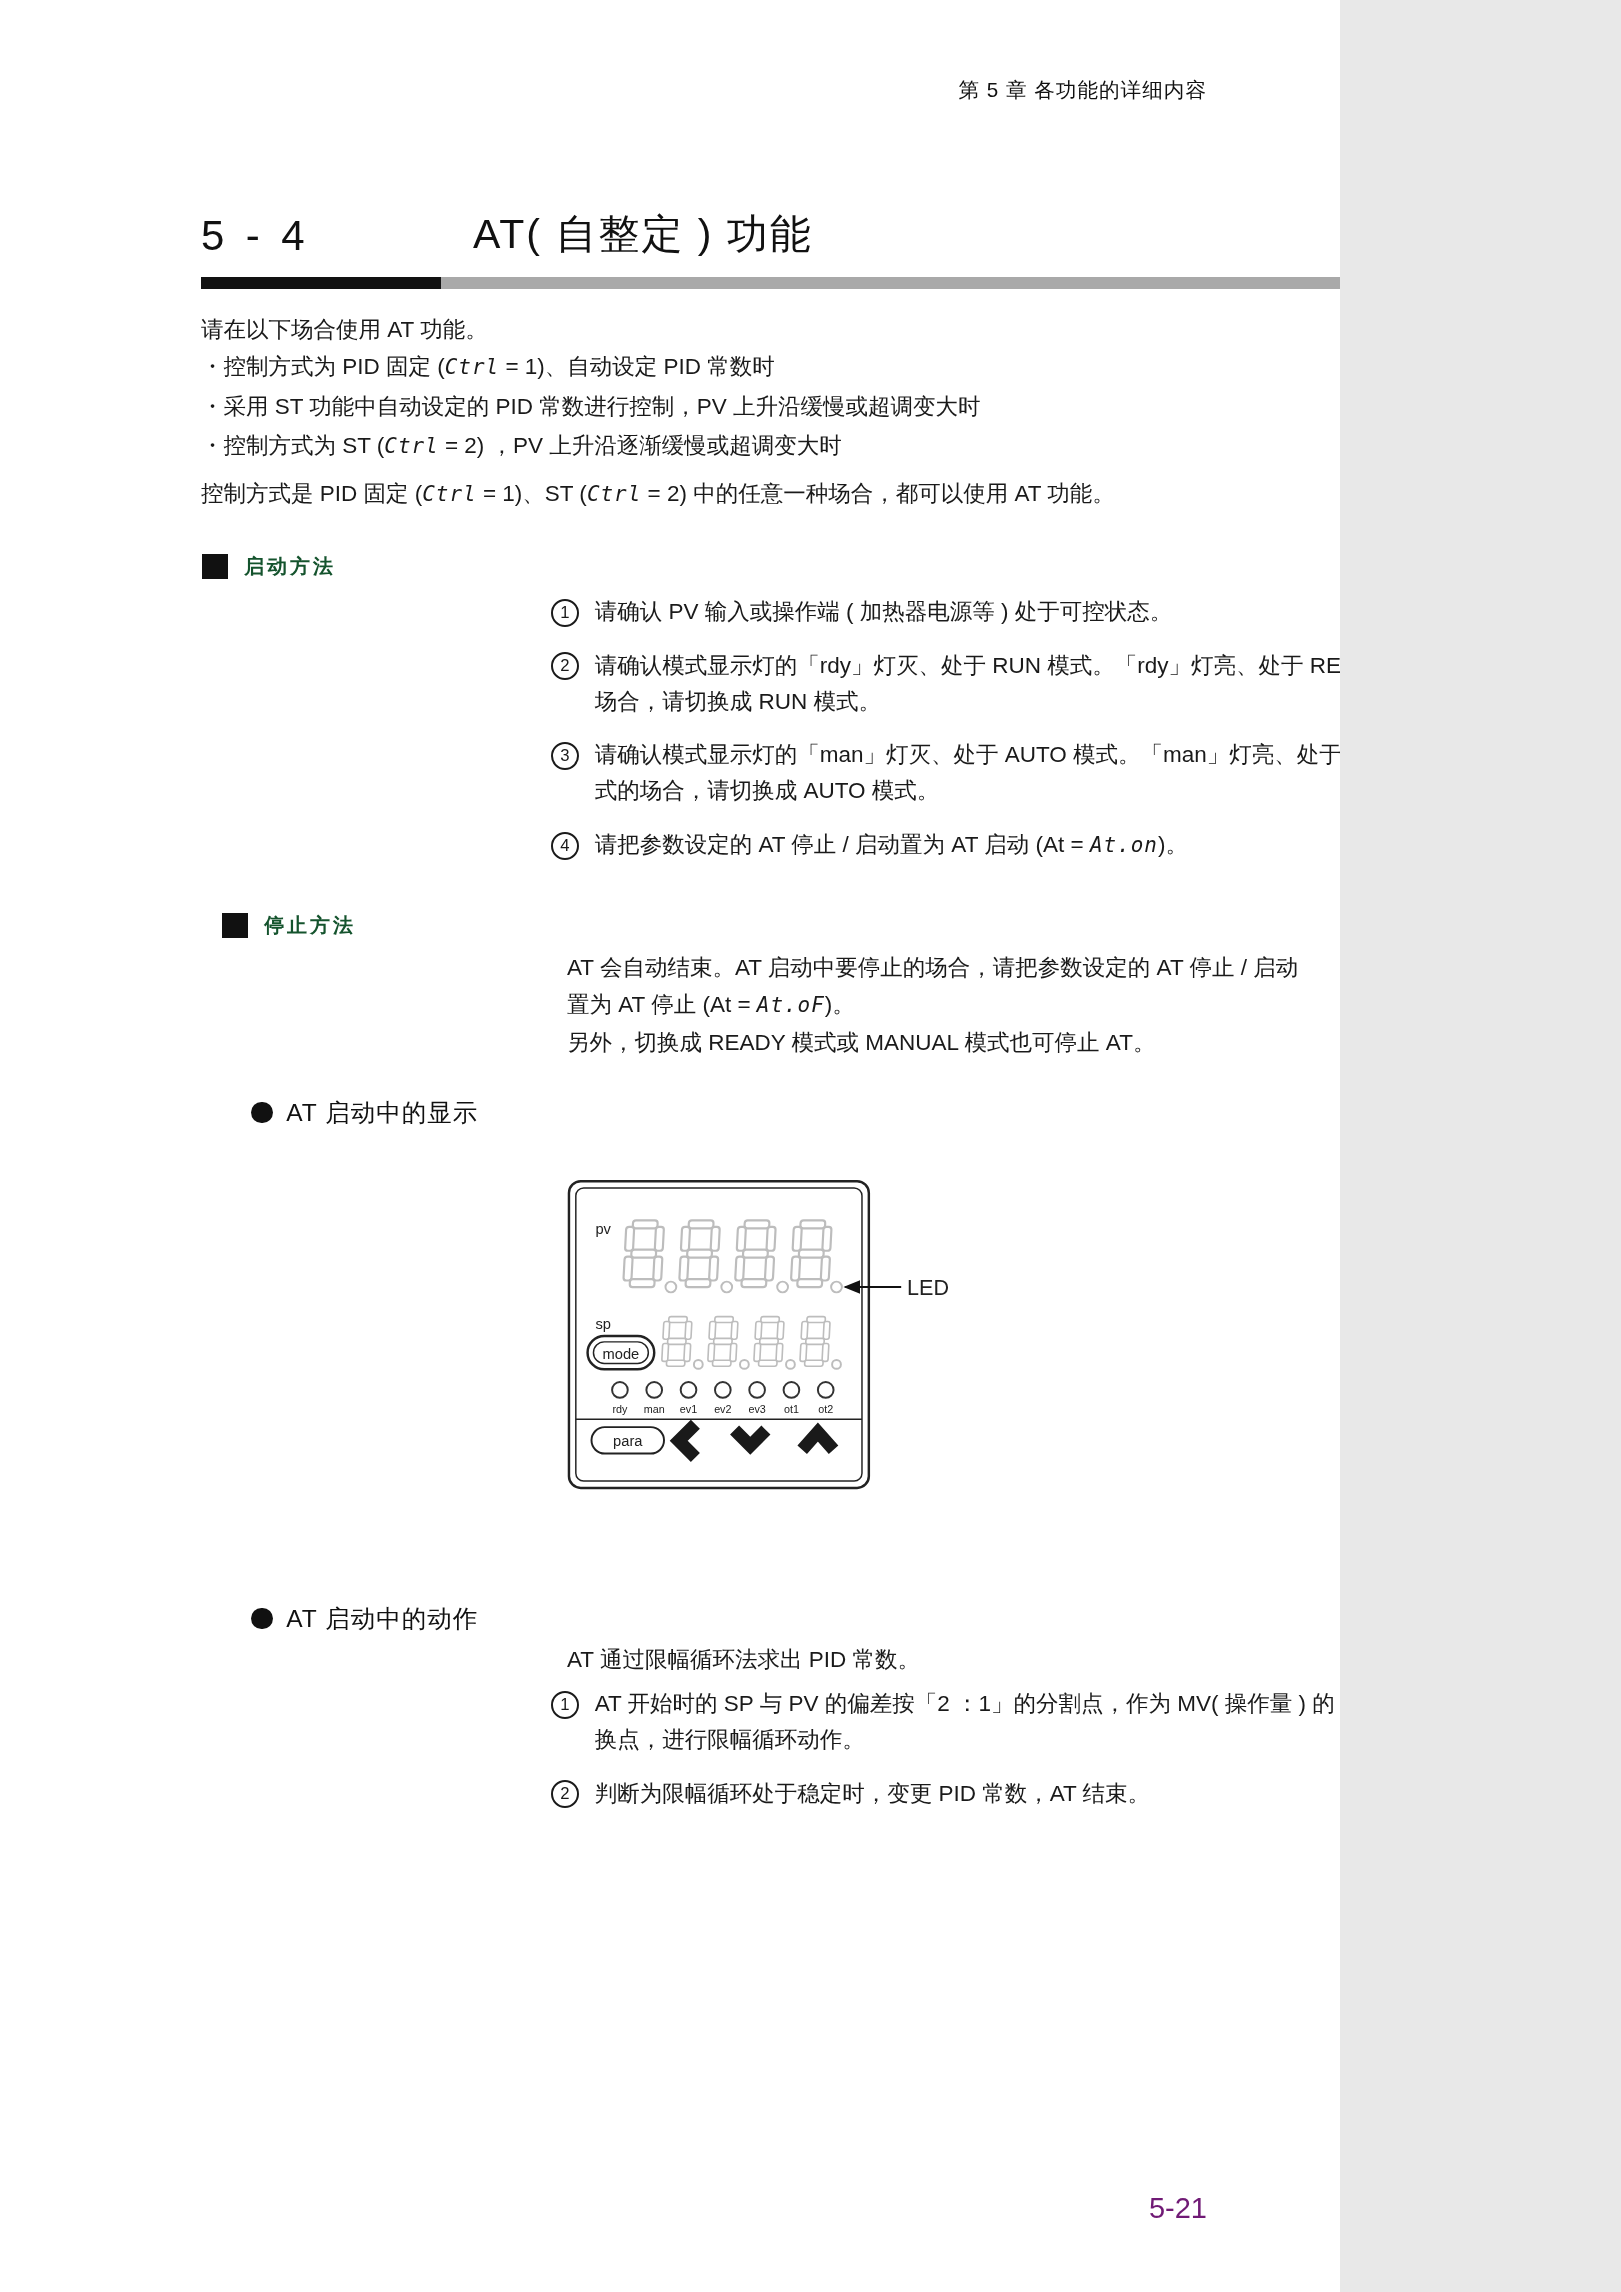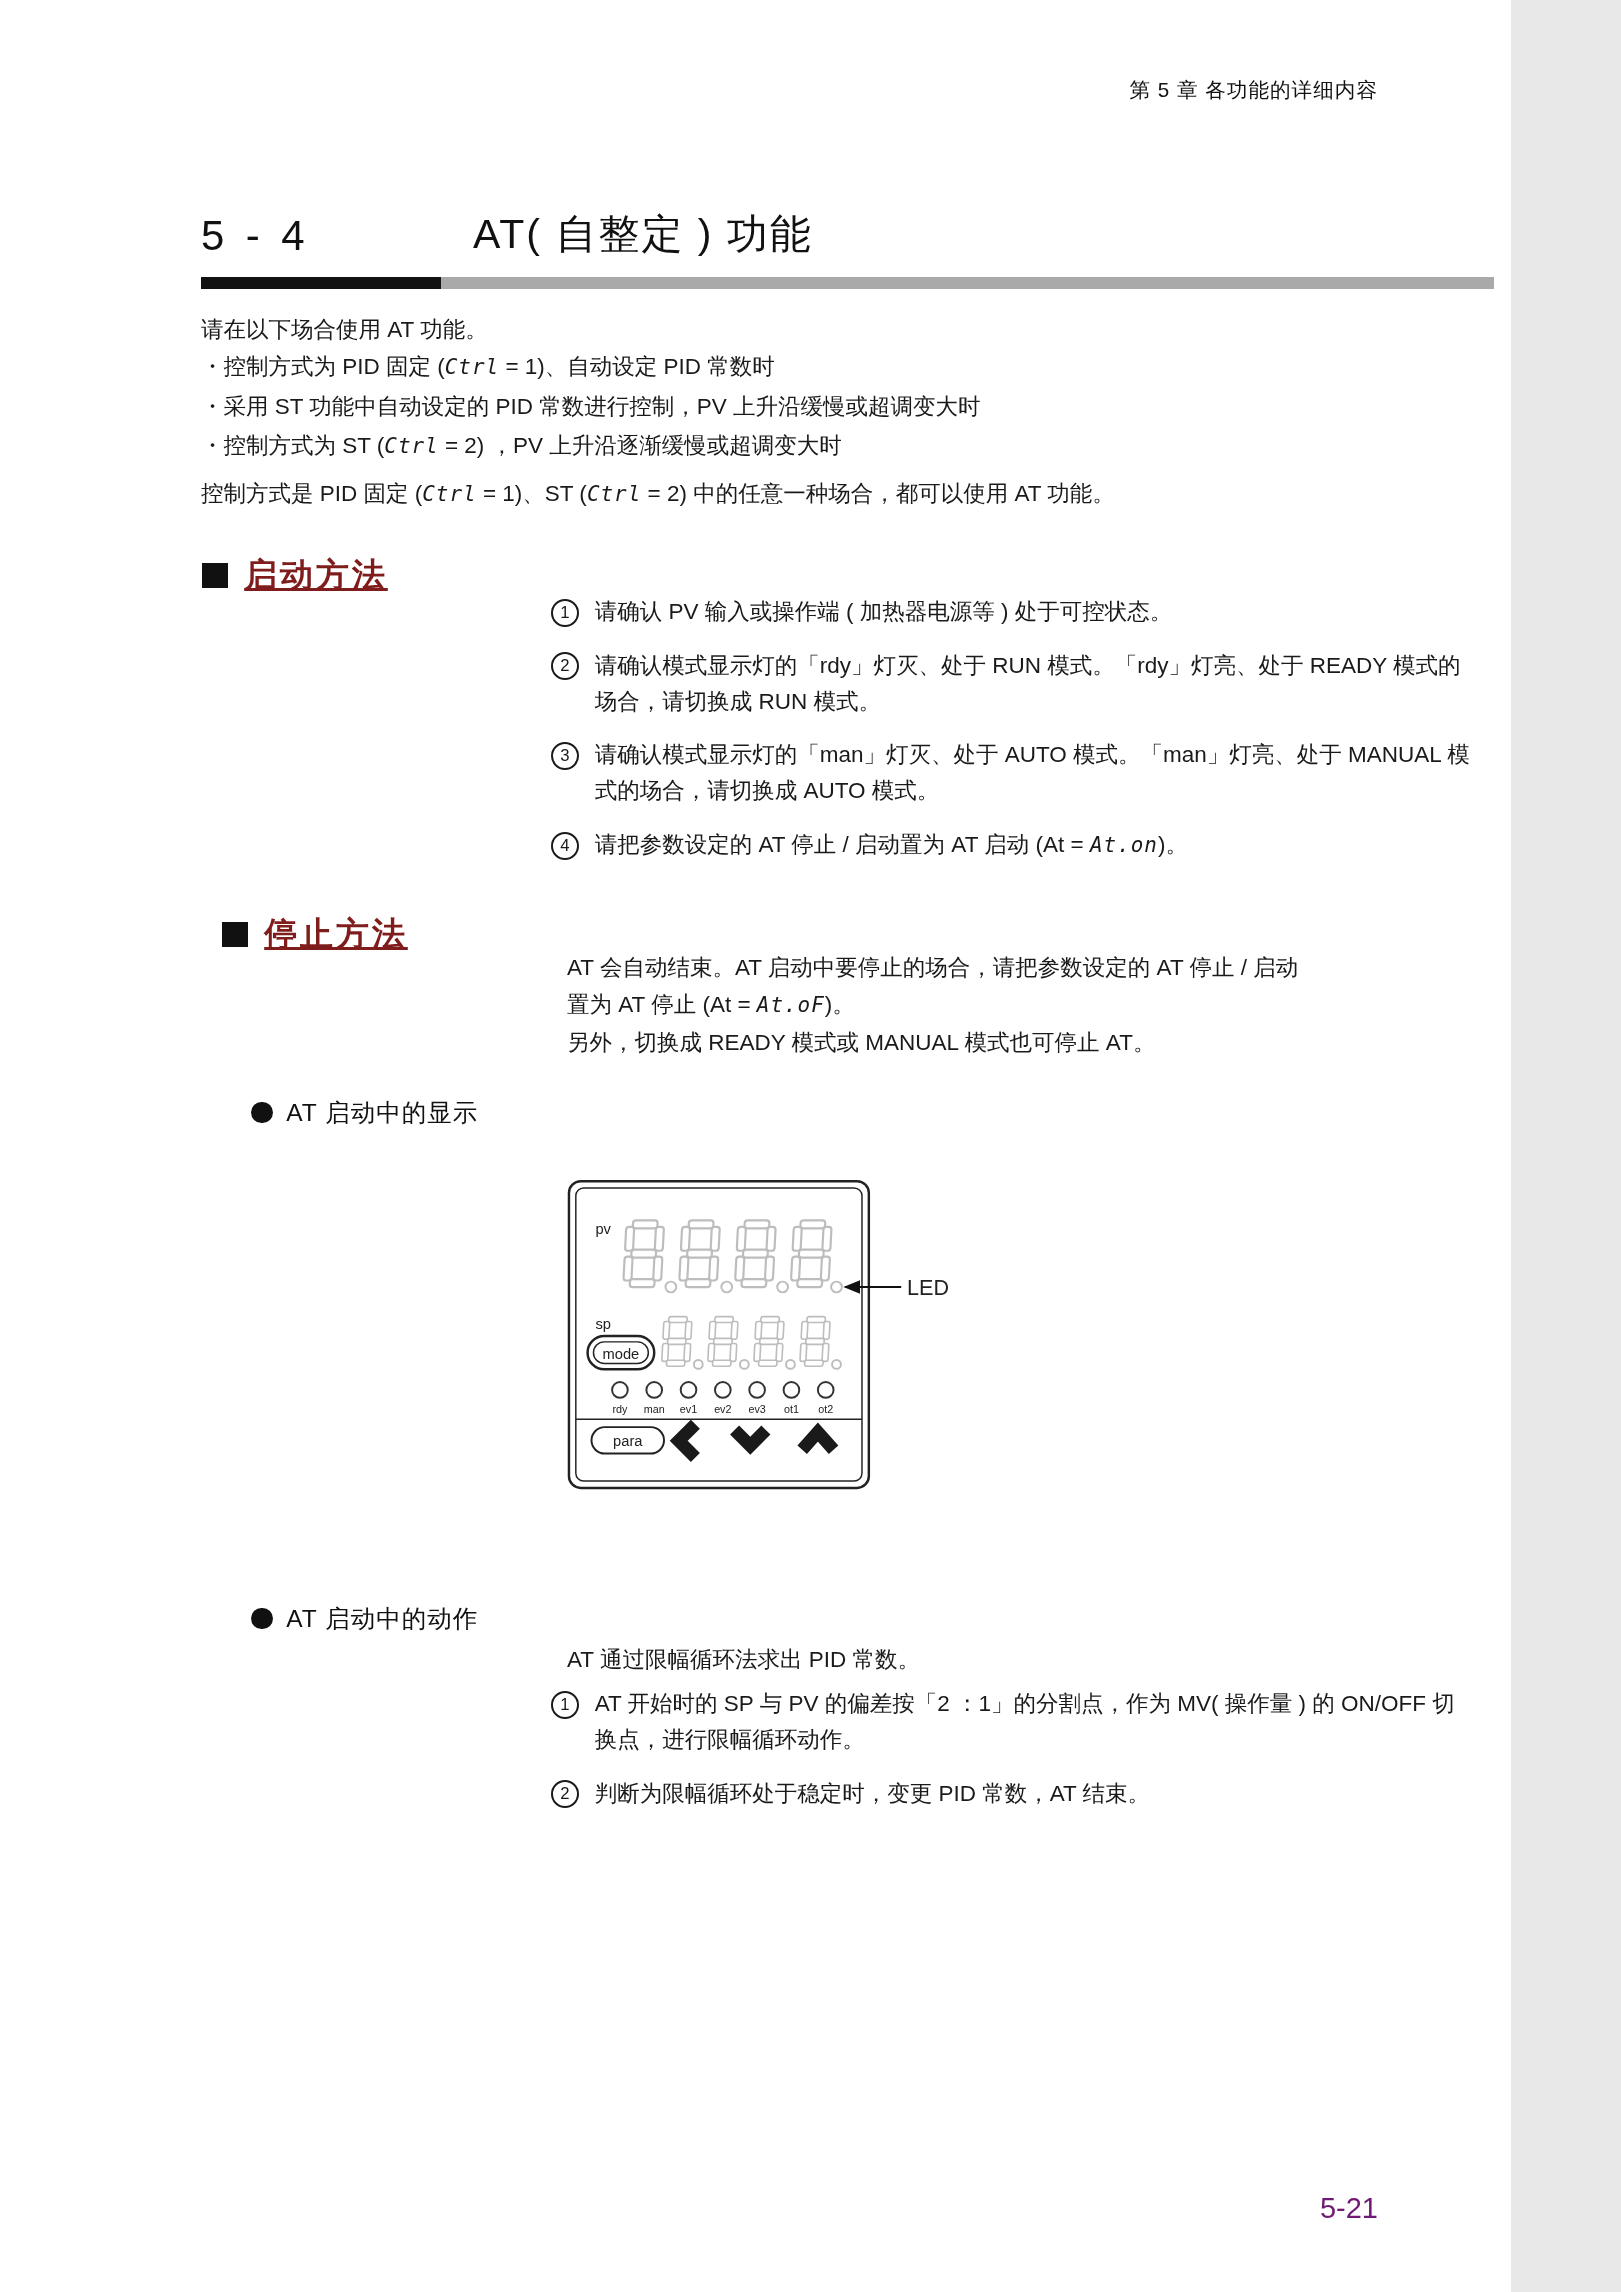--- a/index.html
+++ b/index.html
@@ -1,36 +1,36 @@
 <!DOCTYPE html>
 <html><head>
 <meta charset="utf-8">
 <style>
   html,body{margin:0;padding:0;background:#e8e8e8;}
   .page{
     position:relative;
-    width:1511px;height:2293px;
+    width:1340px;height:2293px;
     background:#ffffff;
     font-family:"Liberation Sans","DejaVu Sans",sans-serif;
     color:#1a1a1a;
     overflow:hidden;
   }
   .abs{position:absolute;}
   .header{
     font-size:20.6px;letter-spacing:1px;color:#111;
   }
   .title-num{font-size:42px;letter-spacing:4.9px;color:#111;}
   .title-text{font-size:41px;letter-spacing:2px;color:#111;}
   .title-bar{height:11.8px;background:#a9a9a9;}
   .title-bar-black{height:11.8px;width:240px;background:#121212;}
   .body-text{font-size:22.5px;line-height:39px;}
   .lines .ln{white-space:nowrap;}
   .sec-head{display:flex;align-items:center;gap:16.7px;}
   .sec-head .sq{width:25.5px;height:25.5px;background:#111;flex:0 0 auto;}
-  .sec-head .sec-title{font-size:33px;font-weight:bold;letter-spacing:2.9px;color:#7f1d1d;text-decoration:underline;}
+  .sec-head .sec-title{font-size:20px;font-weight:bold;letter-spacing:2.9px;color:#14532d;}
   .sub-head{display:flex;align-items:center;gap:13.7px;}
   .sub-head .dot{width:21.6px;height:21.6px;border-radius:50%;background:#111;flex:0 0 auto;}
   .sub-head .sub-title{font-size:24.5px;letter-spacing:1px;color:#111;}
   .steps{width:941px;}
   .step{display:flex;gap:15.7px;margin-bottom:17.6px;align-items:flex-start;}
   .cnum{
     flex:0 0 auto;width:28px;height:28px;box-sizing:border-box;
     border:2px solid #1a1a1a;border-radius:50%;
     font-size:16.7px;line-height:24.5px;text-align:center;margin-top:4.9px;
   }

